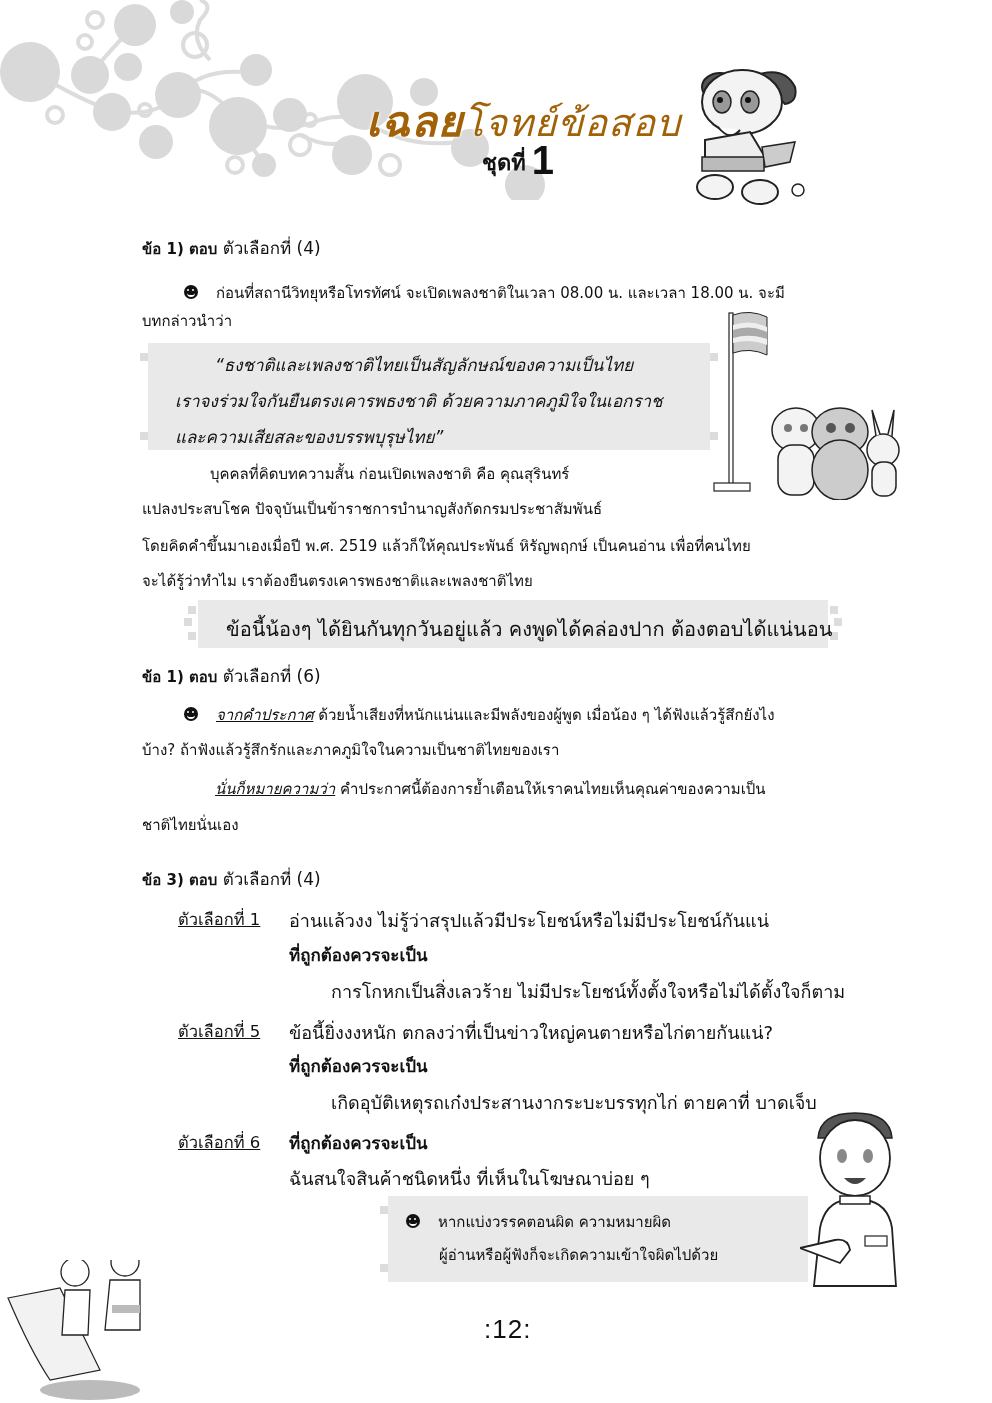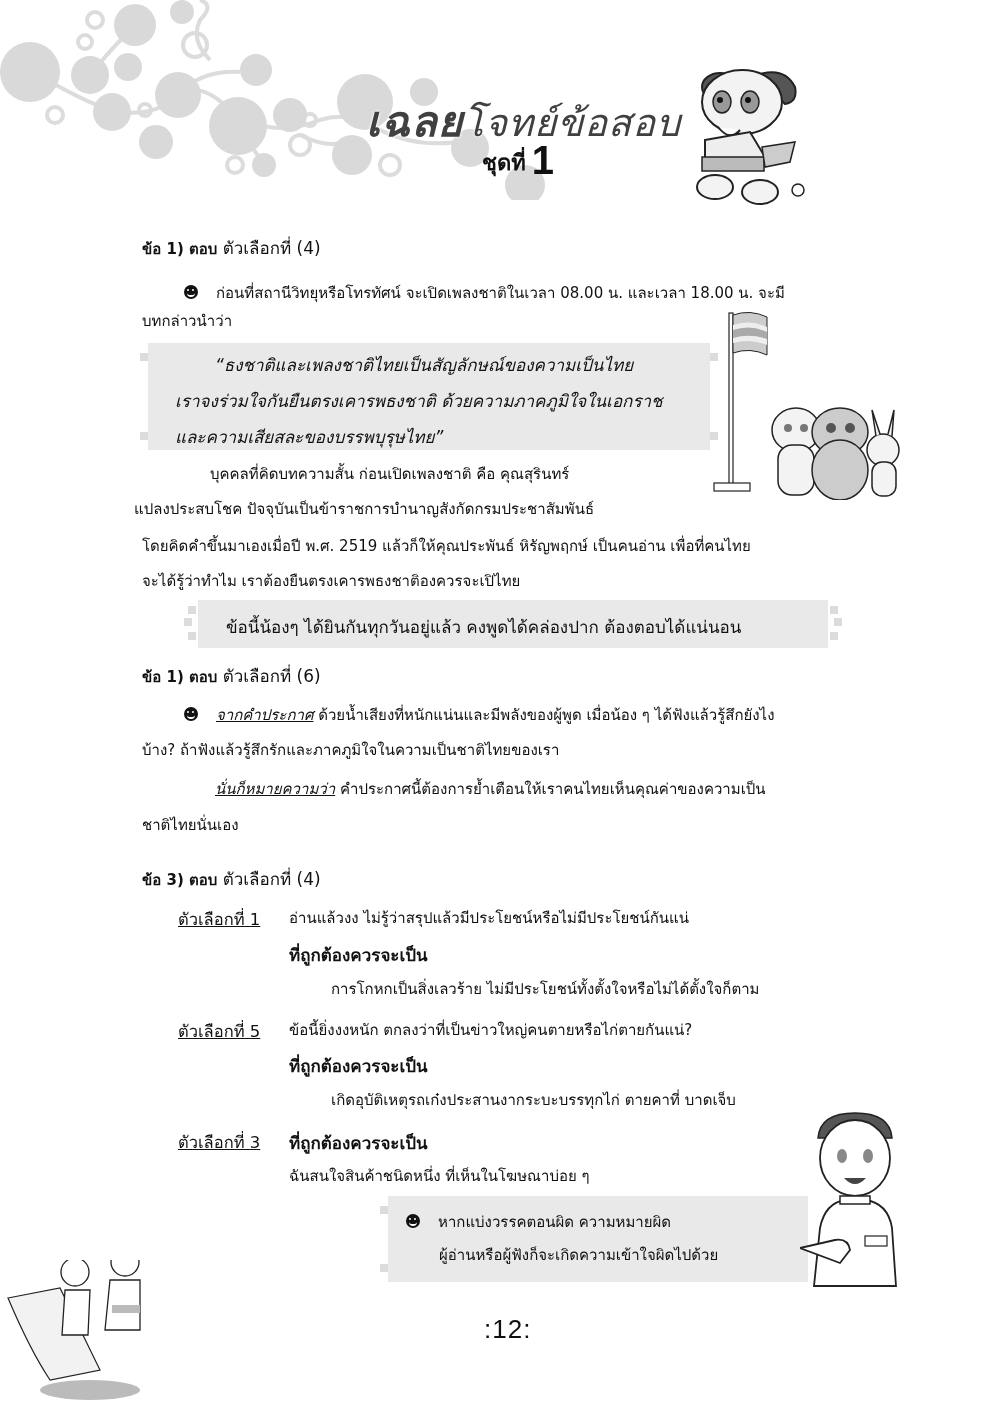--- a/index.html
+++ b/index.html
@@ -1,21 +1,21 @@
 <!DOCTYPE html>
 <html><head>
 <meta charset="utf-8">
 <style>
   html, body { margin:0; padding:0; background:#ffffff; }
   body { width:992px; height:1403px; position:relative; overflow:hidden;
          font-family:"DejaVu Sans","Liberation Sans",sans-serif; color:#111; }
   .abs { position:absolute; }
   .deco-svg { position:absolute; left:0; top:0; }
   .title-main { position:absolute; left:366px; top:88px; font-size:42px; font-weight:bold; font-style:italic;
-                font-family:"DejaVu Serif",serif; letter-spacing:1px; color:#404040;
+                font-family:"DejaVu Serif",serif; letter-spacing:1px; color:#a16207;
                 text-shadow: 0 0 3px #fff, 0 0 3px #fff; }
   .title-main .light { font-weight:normal; font-size:38px; }
   .title-sub { position:absolute; left:482px; top:138px; font-size:22px; font-weight:bold; color:#111; }
   .title-sub .num { font-size:40px; font-family:"Liberation Sans",sans-serif; margin-left:6px; vertical-align:-4px; }
 
   .q-head { position:absolute; left:142px; font-size:17px; }
   .q-head b { font-weight:bold; font-size:15px; }
   .p { position:absolute; font-size:15px; line-height:20px; white-space:nowrap; }
   .smile { display:inline-block; width:14px; height:14px; border-radius:50%; background:#111; position:relative;
            vertical-align:-1px; margin-right:18px; }
@@ -24,21 +24,21 @@
   .smile::after { content:""; position:absolute; left:3px; top:6px; width:8px; height:4px; border-bottom:2px solid #fff;
                   border-radius:0 0 6px 6px; }
   .ui { text-decoration:underline; font-style:italic; }
 
   .shade { position:absolute; background:#e9e9e9; }
   .shade .tick { position:absolute; width:8px; height:8px; background:#dcdcdc; }
   .quote-line { position:absolute; font-size:17px; font-style:italic; white-space:nowrap; color:#111;
                 font-family:"DejaVu Sans",sans-serif; }
 
   .opt-label { position:absolute; left:178px; font-size:16.5px; text-decoration:underline; }
-  .opt-text { position:absolute; font-size:15px; white-space:nowrap; }
+  .opt-text { position:absolute; font-size:18px; white-space:nowrap; }
   .opt-bold { position:absolute; font-size:17px; font-weight:bold; white-space:nowrap; }
 
   .page-num { position:absolute; left:484px; top:1314px; font-size:26px; font-family:"Liberation Sans",sans-serif; letter-spacing:1px; }
 </style>
 </head>
 <body>
 
 <svg class="deco-svg" width="720" height="200" viewBox="0 0 720 200">
   <g stroke="#dcdcdc" stroke-width="4" fill="none">
     <path d="M30 70 Q80 100 110 110 Q150 120 180 95 Q200 80 230 110 Q270 140 320 120 Q350 110 380 130 Q420 150 470 140"></path>
@@ -140,33 +140,33 @@
   <ellipse cx="72" cy="32" rx="28" ry="24" fill="#ccc" stroke="#222" stroke-width="1.5"></ellipse>
   <ellipse cx="72" cy="70" rx="28" ry="30" fill="#ccc" stroke="#222" stroke-width="1.5"></ellipse>
   <circle cx="63" cy="28" r="5" fill="#555"></circle>
     <circle cx="82" cy="28" r="5" fill="#555"></circle>
   <ellipse cx="115" cy="50" rx="16" ry="16" fill="#f3f3f3" stroke="#222" stroke-width="1.5"></ellipse>
   <rect x="104" y="62" width="24" height="34" rx="10" fill="#f3f3f3" stroke="#222" stroke-width="1.5"></rect>
   <path d="M108 36 L104 10 L112 34 M120 34 L126 10 L124 36" fill="#f3f3f3" stroke="#222" stroke-width="1.5"></path>
 </svg>
 
 <div class="p" style="left:210px;top:464px">บุคคลที่คิดบทความสั้น ก่อนเปิดเพลงชาติ คือ คุณสุรินทร์</div>
-<div class="p" style="left:134px;top:499px">แปลงประสบโชค ปัจจุบันเป็นข้าราชการบำนาญสังกัดกรมประชาสัมพันธ์</div>
+<div class="p" style="left:142px;top:499px">แปลงประสบโชค ปัจจุบันเป็นข้าราชการบำนาญสังกัดกรมประชาสัมพันธ์</div>
 <div class="p" style="left:142px;top:536px">โดยคิดคำขึ้นมาเองเมื่อปี พ.ศ. 2519 แล้วก็ให้คุณประพันธ์ หิรัญพฤกษ์ เป็นคนอ่าน เพื่อที่คนไทย</div>
-<div class="p" style="left:142px;top:571px">จะได้รู้ว่าทำไม เราต้องยืนตรงเคารพธงชาติองควรจะเปิไทย</div>
+<div class="p" style="left:142px;top:571px">จะได้รู้ว่าทำไม เราต้องยืนตรงเคารพธงชาติและเพลงชาติไทย</div>
 
 <div class="shade" style="left:198px;top:600px;width:630px;height:48px">
   <div class="tick" style="left:-10px;top:6px"></div>
   <div class="tick" style="left:-14px;top:18px"></div>
   <div class="tick" style="left:-10px;top:32px"></div>
   <div class="tick" style="right:-10px;top:6px"></div>
   <div class="tick" style="right:-14px;top:18px"></div>
   <div class="tick" style="right:-10px;top:32px"></div>
 </div>
-<div class="quote-line" style="left:226px;top:613px;font-style:normal;font-size:17px">ข้อนี้น้องๆ ได้ยินกันทุกวันอยู่แล้ว คงพูดได้คล่องปาก ต้องตอบได้แน่นอน</div>
+<div class="quote-line" style="left:226px;top:613px;font-style:normal;font-size:20px">ข้อนี้น้องๆ ได้ยินกันทุกวันอยู่แล้ว คงพูดได้คล่องปาก ต้องตอบได้แน่นอน</div>
 
 <div class="q-head" style="top:662px">
   <b>ข้อ 1) ตอบ</b>
   <span>ตัวเลือกที่ (6)</span>
 </div>
 <div class="p" style="left:184px;top:705px">
   <span class="smile"></span><span class="ui">จากคำประกาศ</span><span> ด้วยน้ำเสียงที่หนักแน่นและมีพลังของผู้พูด เมื่อน้อง ๆ ได้ฟังแล้วรู้สึกยังไง</span>
 </div>
 <div class="p" style="left:142px;top:740px">บ้าง? ถ้าฟังแล้วรู้สึกรักและภาคภูมิใจในความเป็นชาติไทยของเรา</div>
 <div class="p" style="left:215px;top:779px">
@@ -182,21 +182,21 @@
 <div class="opt-label" style="top:906px">ตัวเลือกที่ 1</div>
 <div class="opt-text" style="left:289px;top:906px">อ่านแล้วงง ไม่รู้ว่าสรุปแล้วมีประโยชน์หรือไม่มีประโยชน์กันแน่</div>
 <div class="opt-bold" style="left:289px;top:941px">ที่ถูกต้องควรจะเป็น</div>
 <div class="opt-text" style="left:331px;top:977px">การโกหกเป็นสิ่งเลวร้าย ไม่มีประโยชน์ทั้งตั้งใจหรือไม่ได้ตั้งใจก็ตาม</div>
 
 <div class="opt-label" style="top:1018px">ตัวเลือกที่ 5</div>
 <div class="opt-text" style="left:289px;top:1018px">ข้อนี้ยิ่งงงหนัก ตกลงว่าที่เป็นข่าวใหญ่คนตายหรือไก่ตายกันแน่?</div>
 <div class="opt-bold" style="left:289px;top:1052px">ที่ถูกต้องควรจะเป็น</div>
 <div class="opt-text" style="left:331px;top:1088px">เกิดอุบัติเหตุรถเก๋งประสานงากระบะบรรทุกไก่ ตายคาที่ บาดเจ็บ</div>
 
-<div class="opt-label" style="top:1129px">ตัวเลือกที่ 3</div>
+<div class="opt-label" style="top:1129px">ตัวเลือกที่ 6</div>
 <div class="opt-bold" style="left:289px;top:1129px">ที่ถูกต้องควรจะเป็น</div>
 <div class="opt-text" style="left:289px;top:1164px">ฉันสนใจสินค้าชนิดหนึ่ง ที่เห็นในโฆษณาบ่อย ๆ</div>
 
 <div class="shade" style="left:388px;top:1196px;width:420px;height:86px">
   <div class="tick" style="left:-8px;top:10px"></div>
   <div class="tick" style="left:-8px;bottom:10px"></div>
 </div>
 <div class="p" style="left:406px;top:1212px">
   <span class="smile"></span><span style="">หากแบ่งวรรคตอนผิด ความหมายผิด</span>
 </div>

